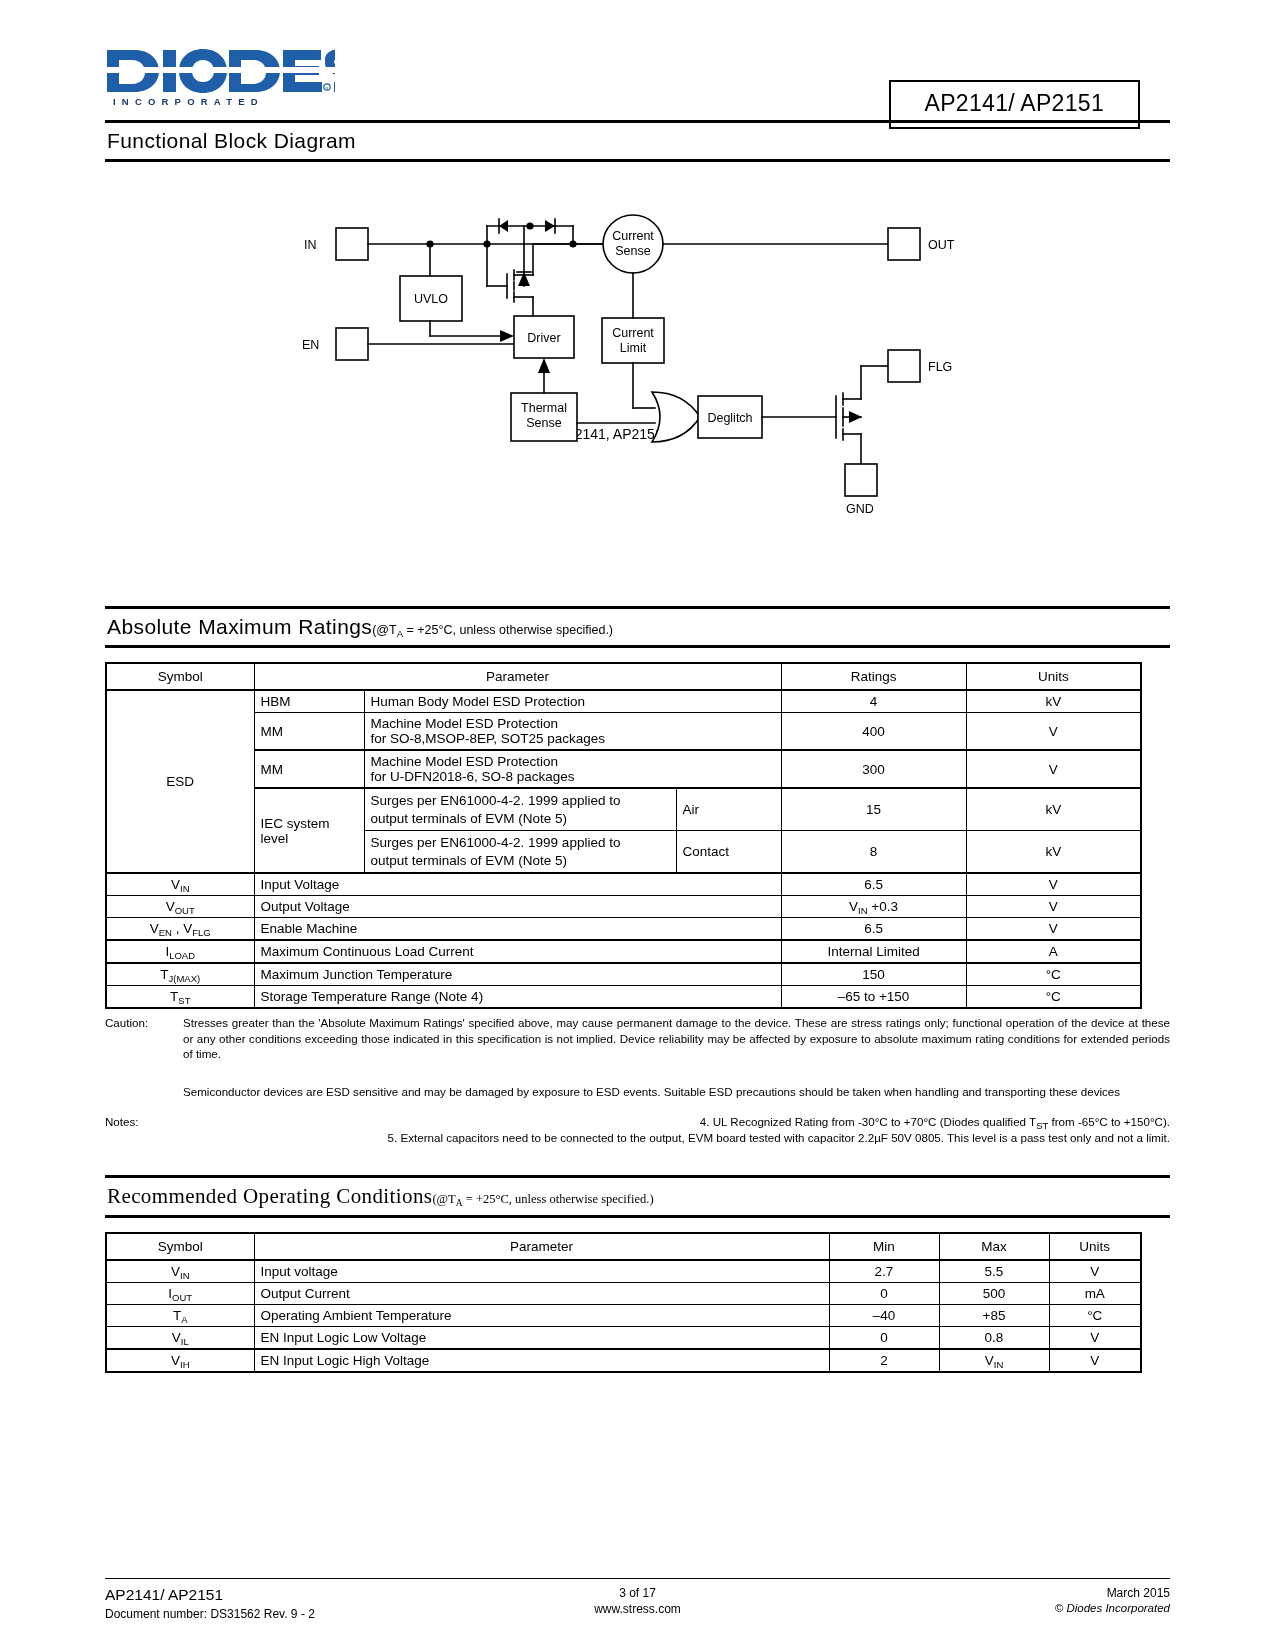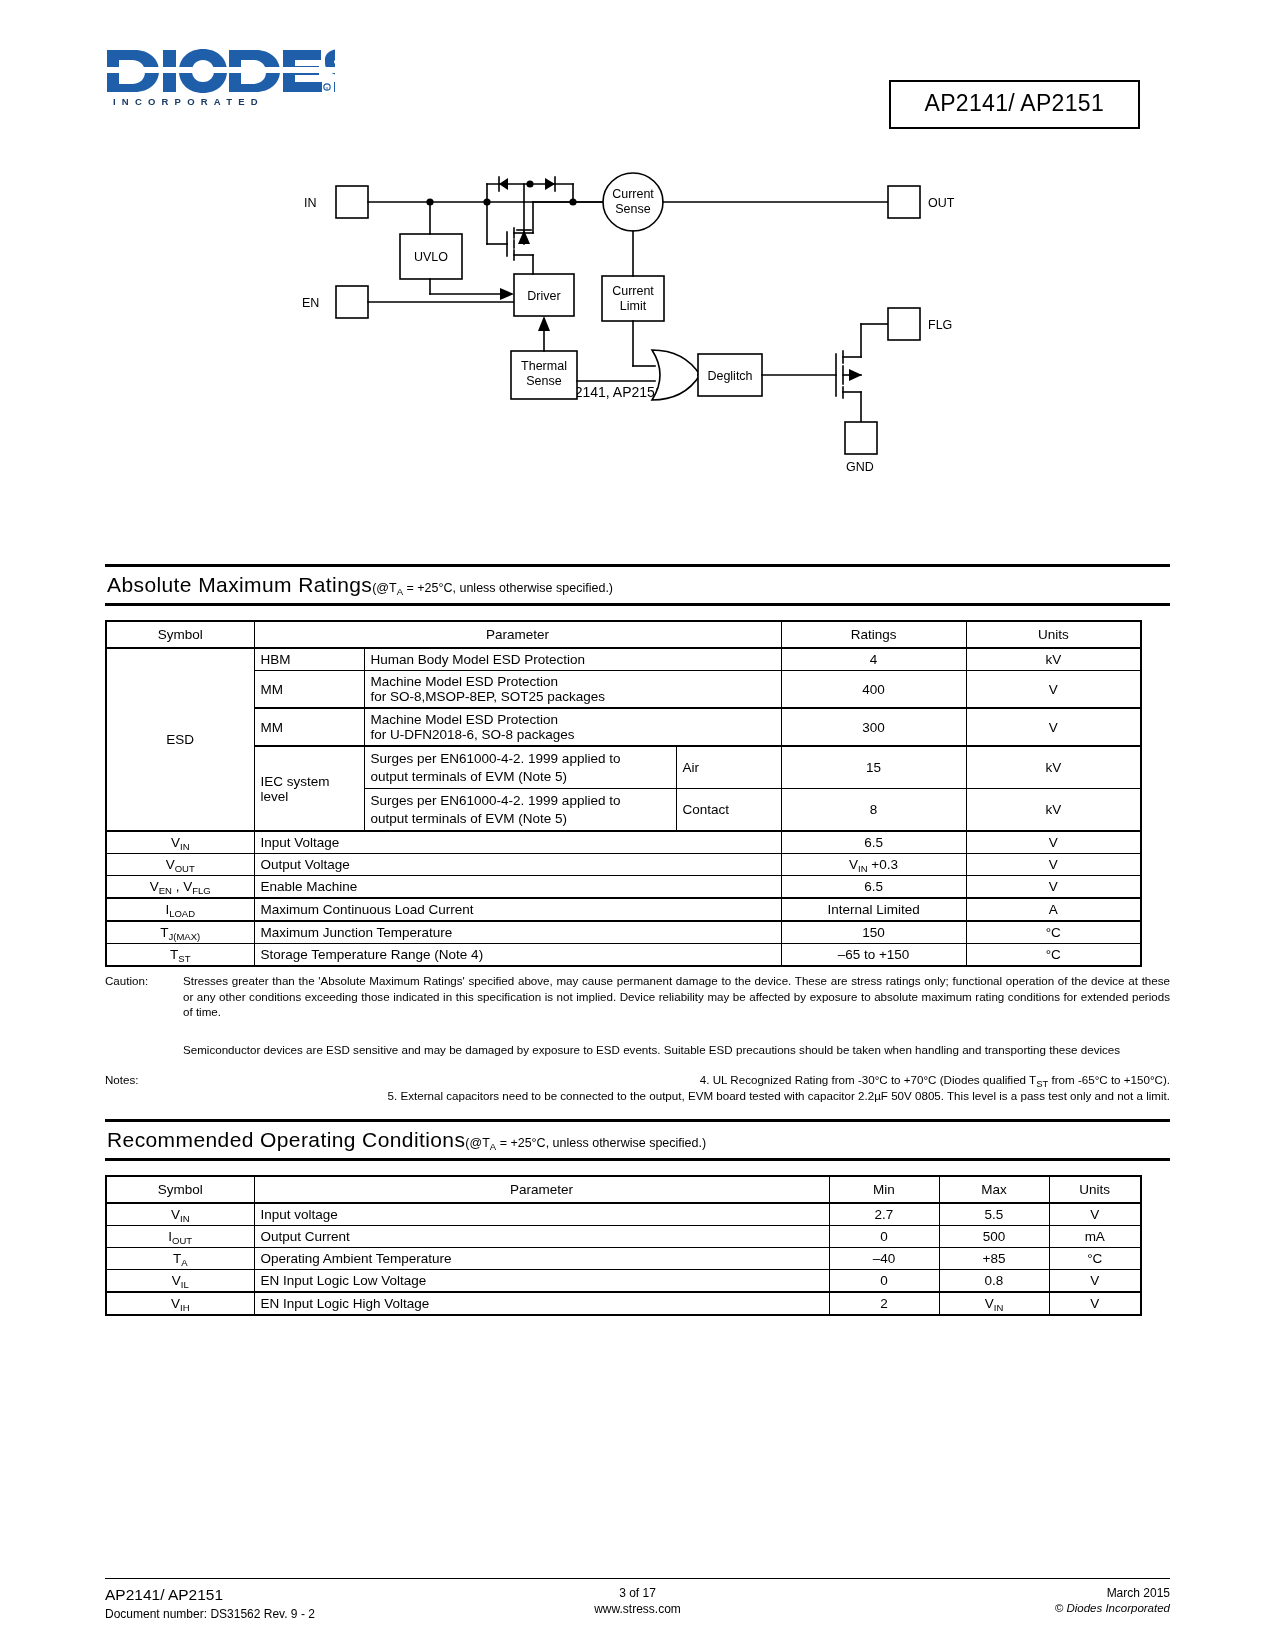--- a/index.html
+++ b/index.html
@@ -110,20 +110,27 @@
         </g>
         <rect x="0" y="19" width="232" height="6" fill="#ffffff"></rect>
         <circle cx="222" cy="39" r="3.2" fill="none" stroke="#1F5FA9" stroke-width="1.2"></circle>
         <text x="222" y="41.5" font-size="4" fill="#1F5FA9" text-anchor="middle" font-family="Liberation Sans, sans-serif">R</text>
       </svg>
       <div class="logo-inc">INCORPORATED</div>
     </div>
     <div class="partbox">AP2141/ AP2151</div>
   </div>
 
+  <div class="sectionbar">
+    <div class="rule-top"></div>
+    <div class="title">
+      <span class="big">Functional Block Diagram</span>
+    </div>
+    <div class="rule-bot"></div>
+  </div>
 
   <div class="diagram-wrap">
     <div class="diagram-title">AP2141, AP2151</div>
     <svg class="bd" width="1275" height="420" viewBox="0 0 1275 420">
       <g stroke="#000" stroke-width="1.6" fill="none" stroke-linecap="square">
 
         <rect x="336" y="60" width="32" height="32" fill="#fff"></rect>
 
         <line x1="368" y1="76" x2="610" y2="76"></line>
         <circle cx="430" cy="76" r="3.6" fill="#000" stroke="none"></circle>
@@ -373,21 +380,21 @@
     <div style="height:14px"></div>
     <div class="row">
       <div class="lbl">Notes:</div>
       <div class="body" style="text-align:right">
         <div><span>4. UL Recognized Rating from -30°C to +70°C (Diodes qualified T</span><sub>ST</sub><span> from -65°C to +150°C).</span></div>
         <div>5. External capacitors need to be connected to the output, EVM board tested with capacitor 2.2µF 50V 0805. This level is a pass test only and not a limit.</div>
       </div>
     </div>
   </div>
 
-  <div class="sectionbar" style="margin-top:16px;">
+  <div class="sectionbar" style="margin-top:30px;font-family:Liberation Serif, serif;">
     <div class="rule-top"></div>
     <div class="title">
       <span class="big">Recommended Operating Conditions</span><span class="sub">(@T</span><span class="sub"><sub>A</sub></span><span class="sub"> = +25°C, unless otherwise specified.)</span>
     </div>
     <div class="rule-bot"></div>
   </div>
 
   <table class="dt" style="margin-top:14px;">
     <colgroup>
       <col style="width:148px">

